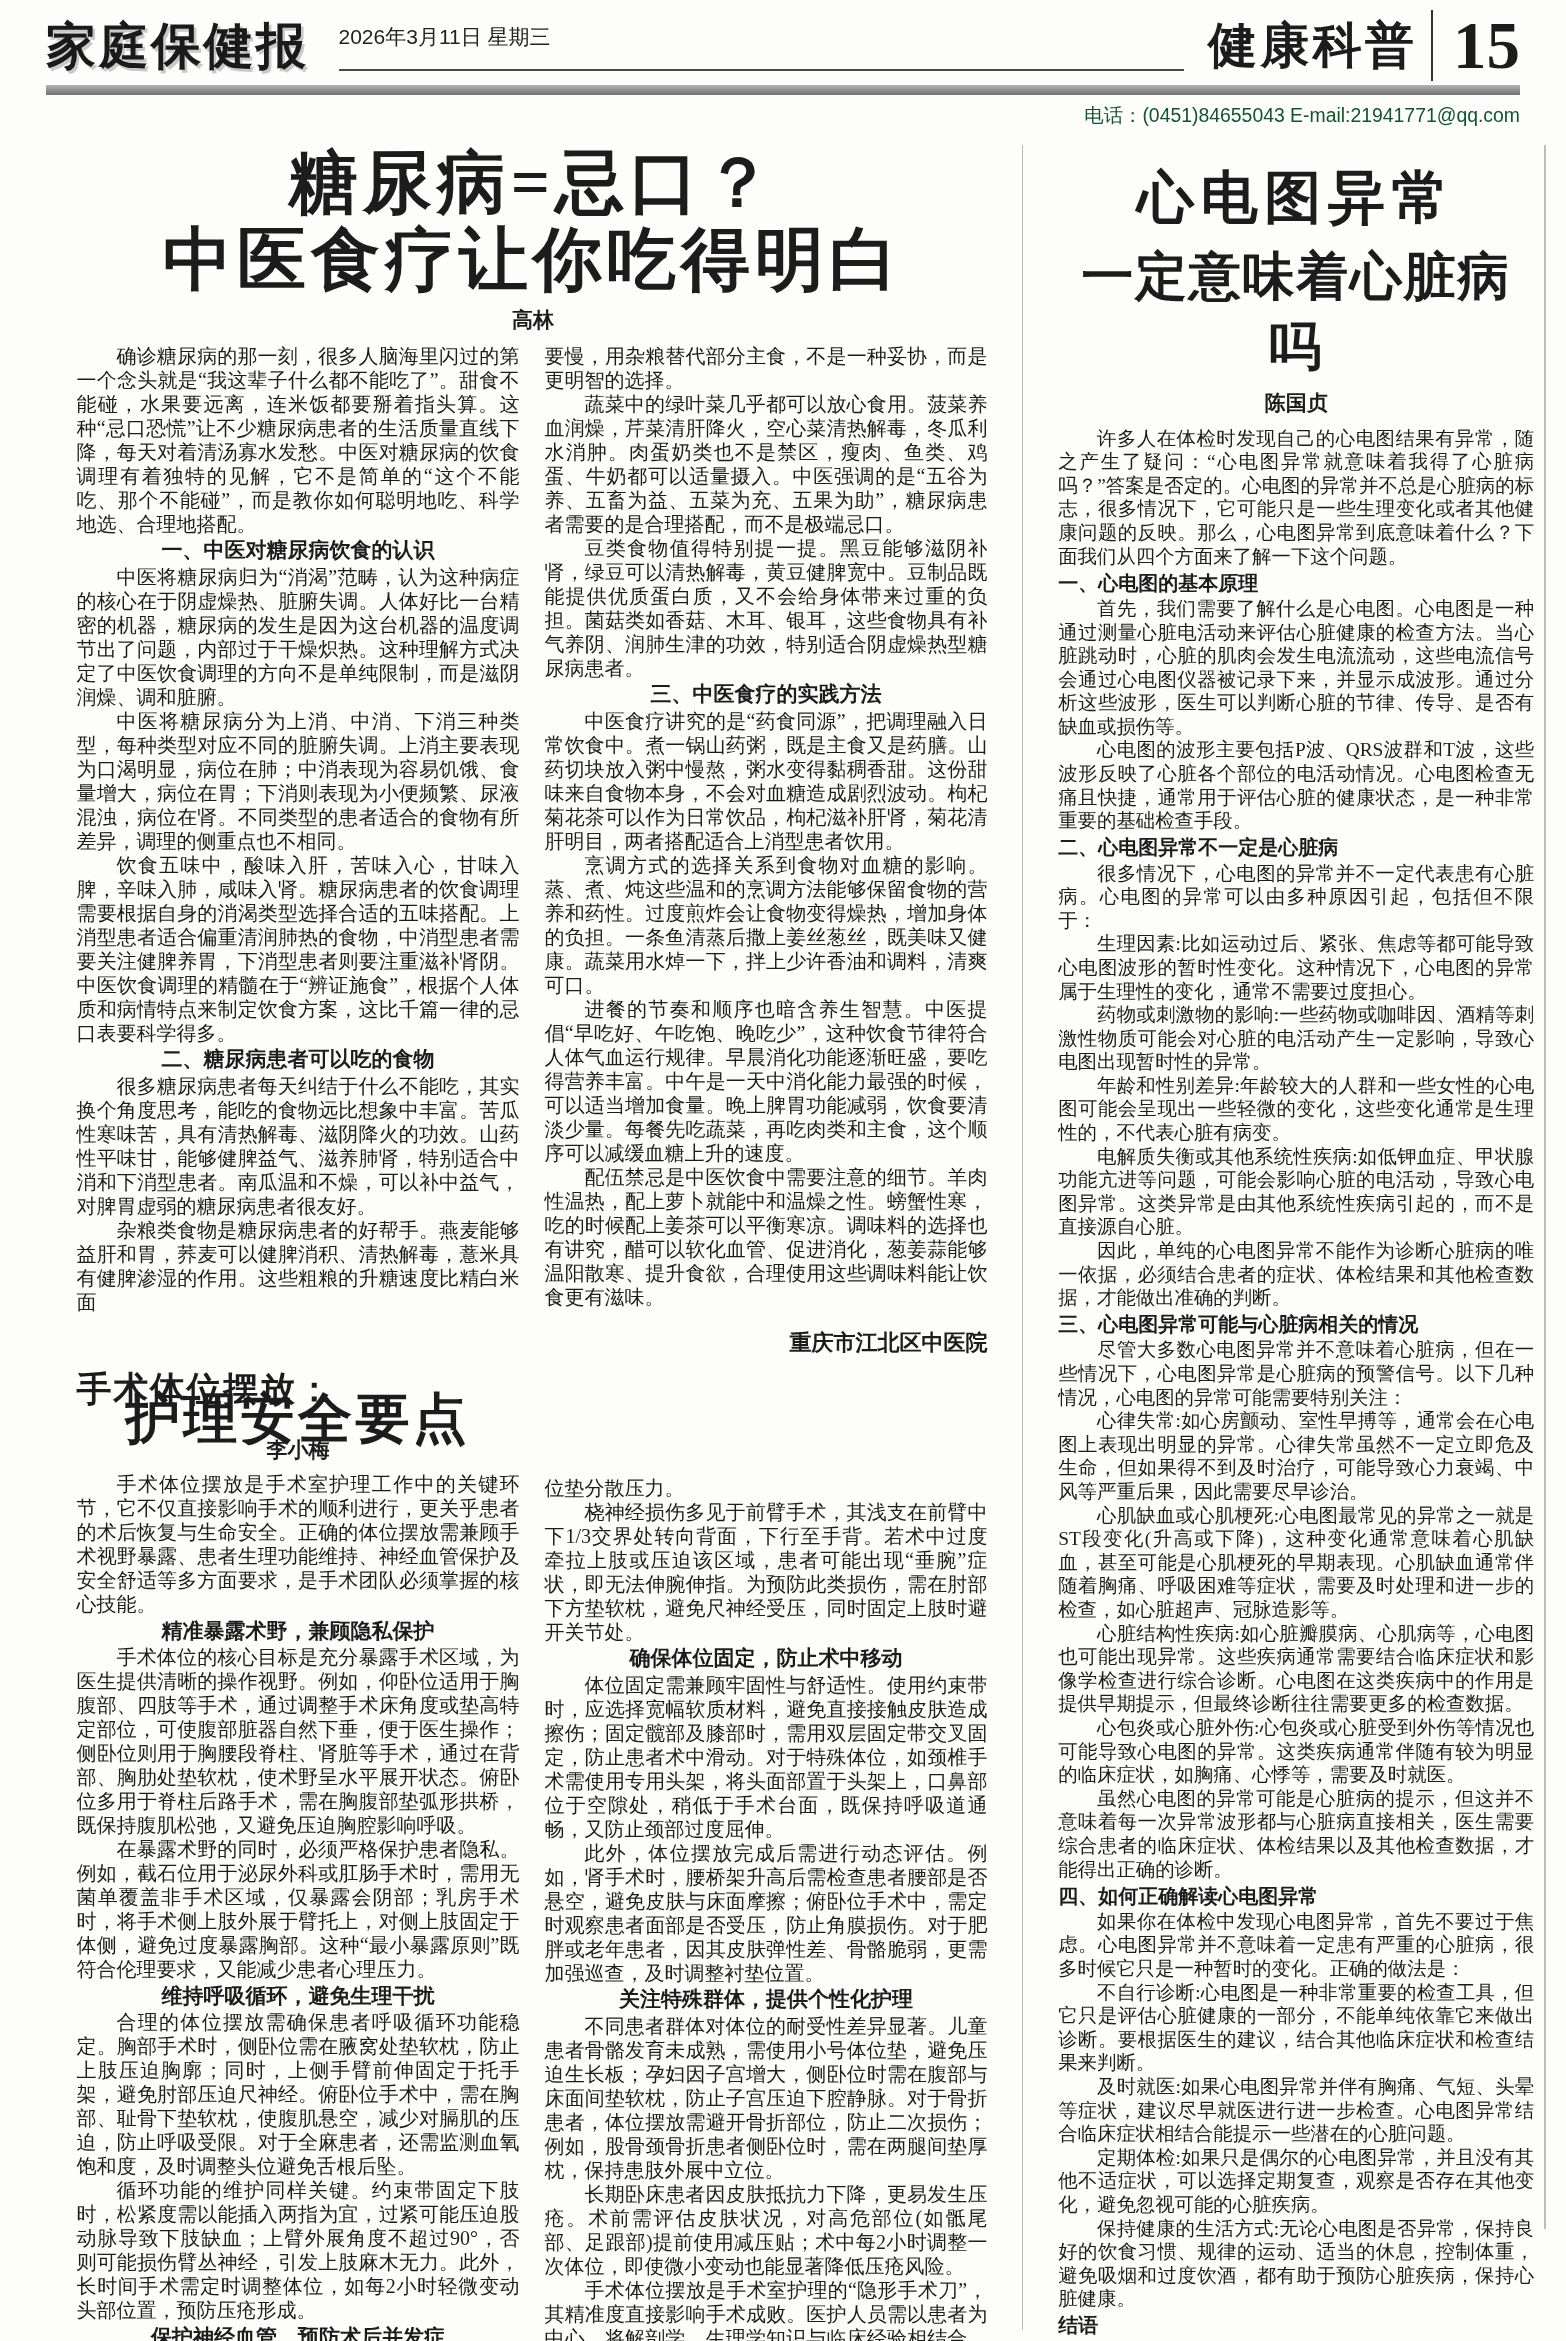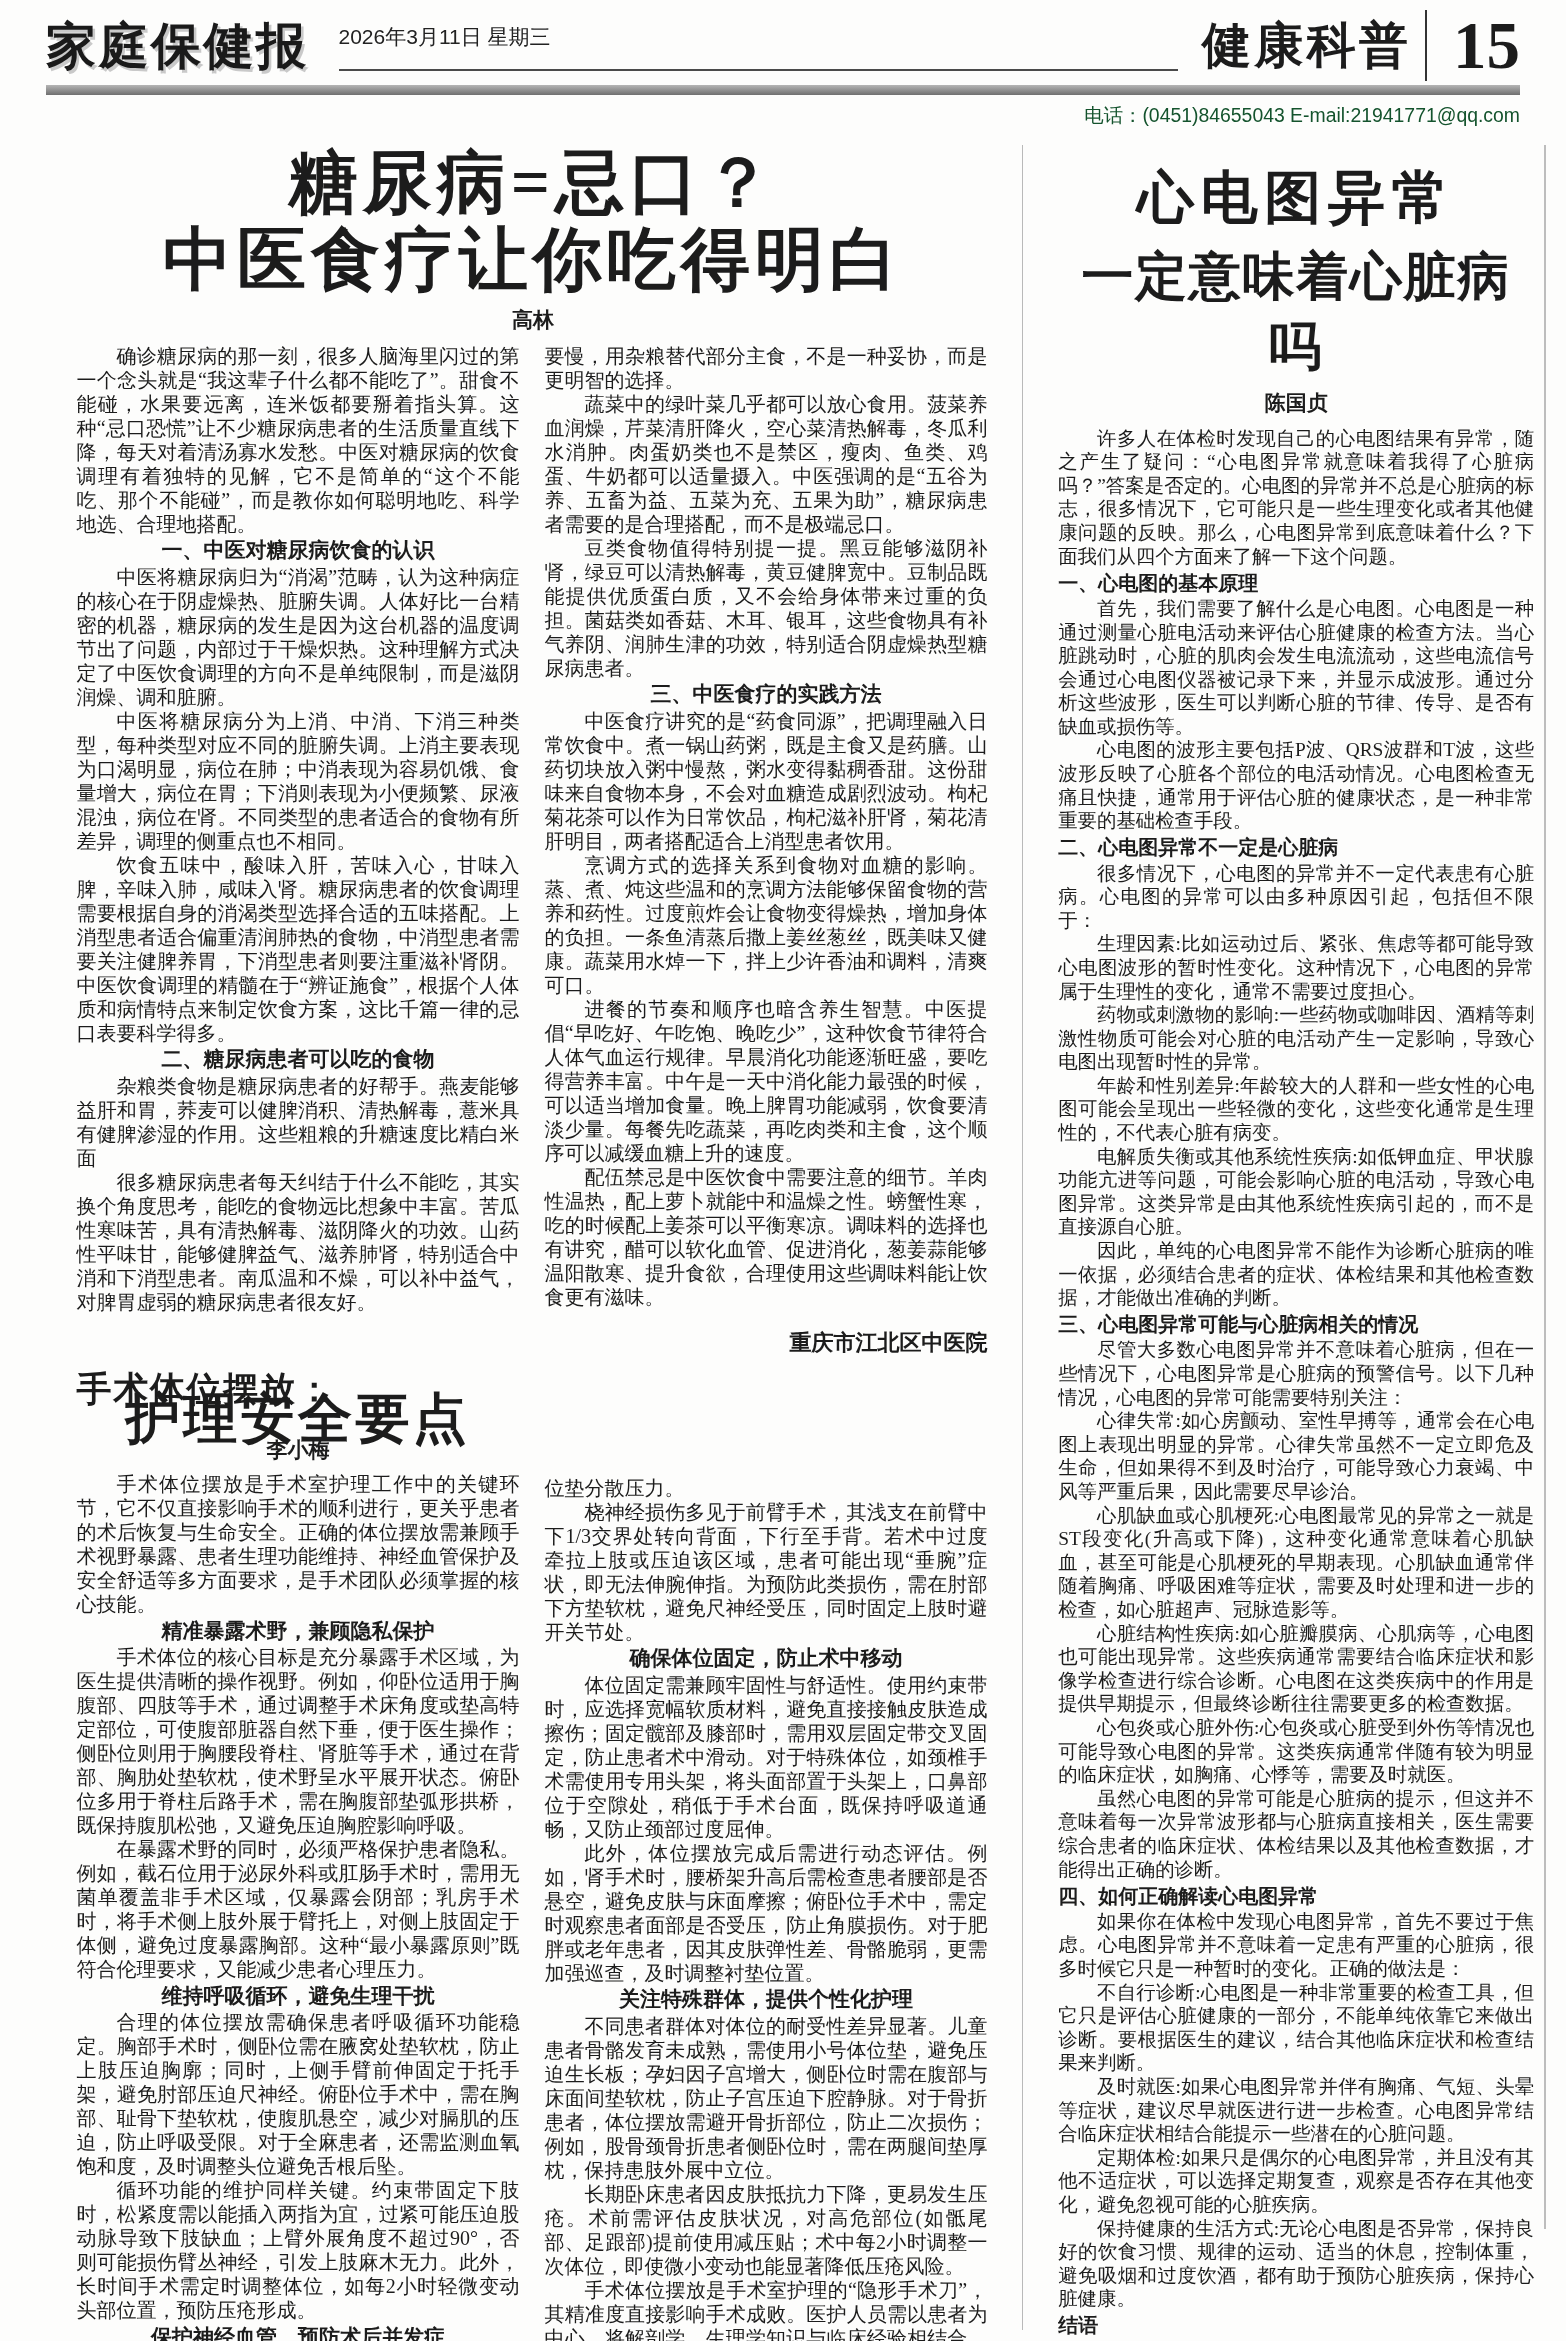--- a/index.html
+++ b/index.html
@@ -8,21 +8,21 @@
   
   .masthead{position:absolute;top:10px;left:46px;right:46px;}
   .mast-row{display:flex;align-items:flex-start;}
   .paper-name{font-family:"Liberation Sans",sans-serif;font-weight:bold;font-size:50px;
               letter-spacing:2.5px;color:#1a1a1a;text-shadow:2.5px 2.5px 0 #c9c9c9;line-height:72px;}
   .mast-mid{flex:1;margin-left:30px;border-bottom:2.5px solid #4a4a4a;height:52px;margin-top:6.7px;}
   .mast-date{font-size:21px;font-family:"Liberation Sans",sans-serif;color:#222;padding-top:6.7px;display:inline-block;}
   .section-name{font-family:"Liberation Serif",serif;font-weight:bold;font-size:49px;line-height:72px;
                 margin-left:23.6px;letter-spacing:3.4px;}
   .page-num{font-family:"Liberation Serif",serif;font-weight:bold;font-size:67px;line-height:71px;
-            margin-left:13.5px;border-left:2.5px solid #333;padding-left:26px;}
+            margin-left:13.5px;border-left:2.5px solid #333;padding-left:20px;}
   .thick-rule{height:10px;background:linear-gradient(#b5b5b5,#6f6f6f);margin-top:3.4px;}
   .contact-line{text-align:right;font-family:"Liberation Sans",sans-serif;font-size:19.4px;
                 color:#14532d;margin-top:6.7px;}
   
   .content{position:absolute;top:145px;left:46px;right:20px;bottom:11.8px;display:flex;justify-content:flex-end;}
   .left-zone{width:913px;flex:0 0 auto;}
   .mid-divider{width:1.7px;background:#b9b9b9;margin-left:32px;margin-right:35px;flex:0 0 auto;}
   .right-zone{width:476px;flex:0 0 auto;position:relative;padding-right:11.8px;}
   .right-edge-rule{position:absolute;right:0;top:0;bottom:101px;width:1.7px;background:#bdbdbd;}
   
@@ -85,22 +85,22 @@
         <div class="a1-title">中医食疗让你吃得明白</div>
         <div class="byline">高林</div>
         <div class="cols">
           <div class="col">
               <div class="blk p">确诊糖尿病的那一刻，很多人脑海里闪过的第一个念头就是“我这辈子什么都不能吃了”。甜食不能碰，水果要远离，连米饭都要掰着指头算。这种“忌口恐慌”让不少糖尿病患者的生活质量直线下降，每天对着清汤寡水发愁。中医对糖尿病的饮食调理有着独特的见解，它不是简单的“这个不能吃、那个不能碰”，而是教你如何聪明地吃、科学地选、合理地搭配。</div>
               <div class="blk h">一、中医对糖尿病饮食的认识</div>
               <div class="blk p">中医将糖尿病归为“消渴”范畴，认为这种病症的核心在于阴虚燥热、脏腑失调。人体好比一台精密的机器，糖尿病的发生是因为这台机器的温度调节出了问题，内部过于干燥炽热。这种理解方式决定了中医饮食调理的方向不是单纯限制，而是滋阴润燥、调和脏腑。</div>
               <div class="blk p">中医将糖尿病分为上消、中消、下消三种类型，每种类型对应不同的脏腑失调。上消主要表现为口渴明显，病位在肺；中消表现为容易饥饿、食量增大，病位在胃；下消则表现为小便频繁、尿液混浊，病位在肾。不同类型的患者适合的食物有所差异，调理的侧重点也不相同。</div>
               <div class="blk p">饮食五味中，酸味入肝，苦味入心，甘味入脾，辛味入肺，咸味入肾。糖尿病患者的饮食调理需要根据自身的消渴类型选择合适的五味搭配。上消型患者适合偏重清润肺热的食物，中消型患者需要关注健脾养胃，下消型患者则要注重滋补肾阴。中医饮食调理的精髓在于“辨证施食”，根据个人体质和病情特点来制定饮食方案，这比千篇一律的忌口表要科学得多。</div>
               <div class="blk h">二、糖尿病患者可以吃的食物</div>
+              <div class="blk p">很多糖尿病患者每天纠结于什么不能吃，其实换个角度思考，能吃的食物远比想象中丰富。苦瓜性寒味苦，具有清热解毒、滋阴降火的功效。山药性平味甘，能够健脾益气、滋养肺肾，特别适合中消和下消型患者。南瓜温和不燥，可以补中益气，对脾胃虚弱的糖尿病患者很友好。</div>
               <div class="blk p">杂粮类食物是糖尿病患者的好帮手。燕麦能够益肝和胃，荞麦可以健脾消积、清热解毒，薏米具有健脾渗湿的作用。这些粗粮的升糖速度比精白米面</div>
-              <div class="blk p">很多糖尿病患者每天纠结于什么不能吃，其实换个角度思考，能吃的食物远比想象中丰富。苦瓜性寒味苦，具有清热解毒、滋阴降火的功效。山药性平味甘，能够健脾益气、滋养肺肾，特别适合中消和下消型患者。南瓜温和不燥，可以补中益气，对脾胃虚弱的糖尿病患者很友好。</div>
             </div>
           <div class="col">
               <div class="blk pc">要慢，用杂粮替代部分主食，不是一种妥协，而是更明智的选择。</div>
               <div class="blk p">蔬菜中的绿叶菜几乎都可以放心食用。菠菜养血润燥，芹菜清肝降火，空心菜清热解毒，冬瓜利水消肿。肉蛋奶类也不是禁区，瘦肉、鱼类、鸡蛋、牛奶都可以适量摄入。中医强调的是“五谷为养、五畜为益、五菜为充、五果为助”，糖尿病患者需要的是合理搭配，而不是极端忌口。</div>
               <div class="blk p">豆类食物值得特别提一提。黑豆能够滋阴补肾，绿豆可以清热解毒，黄豆健脾宽中。豆制品既能提供优质蛋白质，又不会给身体带来过重的负担。菌菇类如香菇、木耳、银耳，这些食物具有补气养阴、润肺生津的功效，特别适合阴虚燥热型糖尿病患者。</div>
               <div class="blk h">三、中医食疗的实践方法</div>
               <div class="blk p">中医食疗讲究的是“药食同源”，把调理融入日常饮食中。煮一锅山药粥，既是主食又是药膳。山药切块放入粥中慢熬，粥水变得黏稠香甜。这份甜味来自食物本身，不会对血糖造成剧烈波动。枸杞菊花茶可以作为日常饮品，枸杞滋补肝肾，菊花清肝明目，两者搭配适合上消型患者饮用。</div>
               <div class="blk p">烹调方式的选择关系到食物对血糖的影响。蒸、煮、炖这些温和的烹调方法能够保留食物的营养和药性。过度煎炸会让食物变得燥热，增加身体的负担。一条鱼清蒸后撒上姜丝葱丝，既美味又健康。蔬菜用水焯一下，拌上少许香油和调料，清爽可口。</div>
               <div class="blk p">进餐的节奏和顺序也暗含养生智慧。中医提倡“早吃好、午吃饱、晚吃少”，这种饮食节律符合人体气血运行规律。早晨消化功能逐渐旺盛，要吃得营养丰富。中午是一天中消化能力最强的时候，可以适当增加食量。晚上脾胃功能减弱，饮食要清淡少量。每餐先吃蔬菜，再吃肉类和主食，这个顺序可以减缓血糖上升的速度。</div>
               <div class="blk p">配伍禁忌是中医饮食中需要注意的细节。羊肉性温热，配上萝卜就能中和温燥之性。螃蟹性寒，吃的时候配上姜茶可以平衡寒凉。调味料的选择也有讲究，醋可以软化血管、促进消化，葱姜蒜能够温阳散寒、提升食欲，合理使用这些调味料能让饮食更有滋味。</div>

